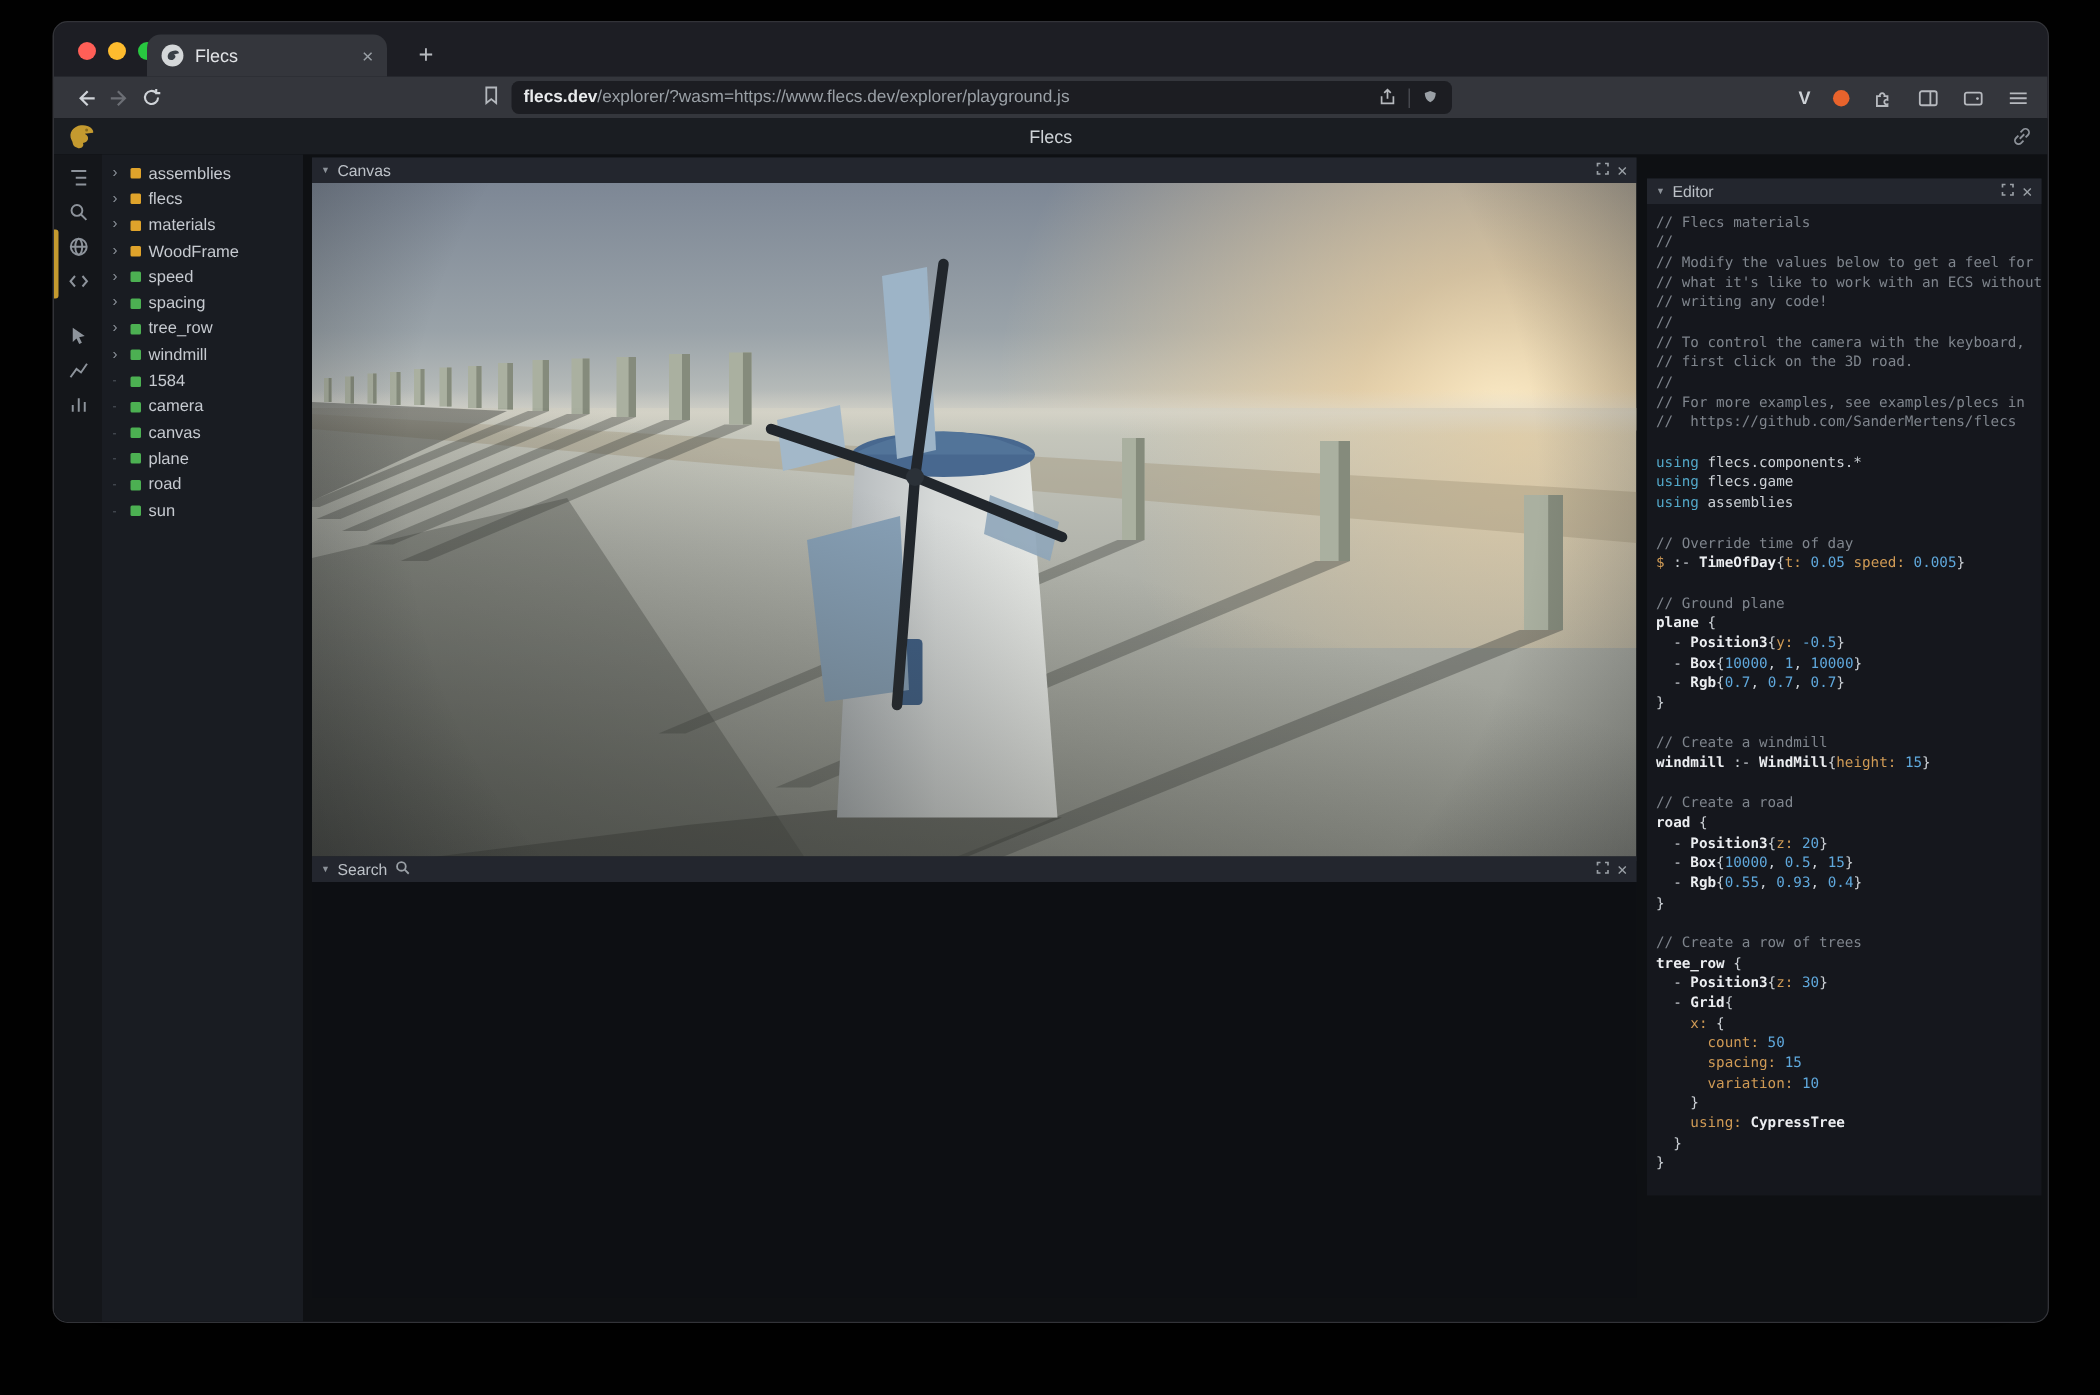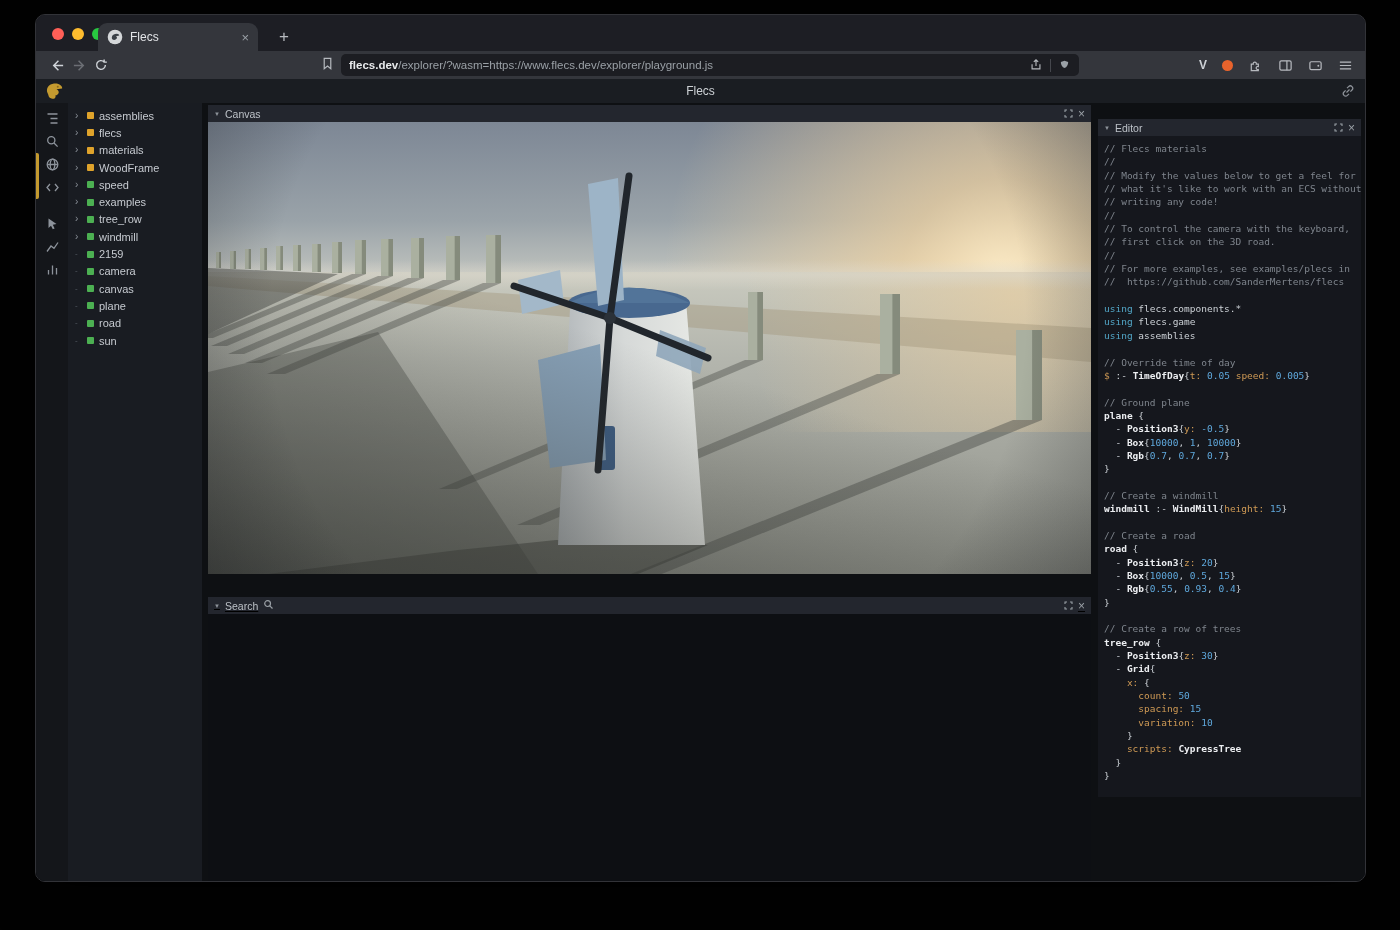--- a/index.html
+++ b/index.html
@@ -19,21 +19,21 @@
   .tab-close { color:#9aa0a6; font-size:13px; line-height:1; }
   .newtab { position:absolute; left:236px; top:10px; width:24px; height:24px; color:#b7babf;
             font-size:17px; text-align:center; line-height:23px; }
 
   .toolbar { position:absolute; left:0; top:36px; width:100%; height:28px; background:#34363c; }
   .nav-btn { position:absolute; top:3px; width:22px; height:22px; display:flex; align-items:center; justify-content:center; }
   .nav-btn svg { stroke:#cfd3d8; stroke-width:1.6; fill:none; }
   .nav-btn.dim svg { stroke:#6b6e74; }
   .sidebar-toggle { position:absolute; left:284px; top:5px; width:18px; height:18px; }
   .sidebar-toggle svg { stroke:#b4b8bd; stroke-width:1.3; fill:none; }
-  .urlbar { position:absolute; left:305px; top:3px; width:738px; height:22px; background:#1c1d22;
+  .urlbar { position:absolute; left:305px; top:3px; width:627px; height:22px; background:#1c1d22;
             border-radius:5px; display:flex; align-items:center; padding:0 8px; }
   .url-text { flex:1; font-size:11.5px; white-space:nowrap; overflow:hidden; }
   .url-domain { color:#e8eaec; font-weight:bold; }
   .url-path { color:#9aa0a6; }
   .urlbar .vdiv { width:1px; height:13px; background:#45474d; margin:0 7px; }
   .tool-right { position:absolute; right:12px; top:0; height:28px; display:flex; align-items:center; gap:15px; }
   .tool-icon { display:flex; align-items:center; justify-content:center; }
   .tool-icon svg { stroke:#b6b9be; stroke-width:1.3; fill:none; }
   .v-glyph { color:#cdd1d6; font-weight:bold; font-size:12px; }
   .orange-dot { width:11px; height:11px; border-radius:50%; background:#e8632c; }
@@ -68,21 +68,21 @@
   .chev { font-size:6px; color:#8c9299; }
   .ph-spacer { flex:1; }
   .ph-icon svg { stroke:#9aa0a6; stroke-width:1.1; fill:none; }
   .close-x { font-size:12px; color:#9aa0a6; line-height:1; }
   .mag svg { stroke:#9aa0a6; stroke-width:1.2; fill:none; }
 
   .canvas-panel { left:172px; top:2px; width:883px; height:469px; }
   .canvas-content { width:883px; height:452px; overflow:hidden; }
   .scene { display:block; width:883px; height:452px; }
 
-  .search-panel { left:172px; top:494px; width:883px; height:212px;text-decoration:underline; }
+  .search-panel { left:172px; top:468px; width:883px; height:212px; }
   .search-content { width:100%; height:277px; background:#0d0f13; }
 
   .editor-panel { left:1062px; top:16px; width:263px; height:678px; background:#15171d; }
   .editor-code { padding:6px 6px 10px 6px; font-family:"DejaVu Sans Mono",monospace; font-size:9.5px;
                  line-height:13.35px; color:#ccd1d6; }
   .code-line { white-space:pre; height:13.35px; }
   .tok-c { color:#7f858d; }
   .tok-k { color:#53a8c9;margin-top:24px; }
   .tok-p { color:#ccd1d6; }
   .tok-t { color:#eceef1; font-weight:bold; }
@@ -260,36 +260,36 @@
             <span class="tree-label">WoodFrame</span>
           </div>
           <div class="tree-row">
             <span class="tree-arrow">›</span>
             <span class="tree-square" style="background: rgb(76, 176, 82);"></span>
             <span class="tree-label">speed</span>
           </div>
           <div class="tree-row">
             <span class="tree-arrow">›</span>
             <span class="tree-square" style="background: rgb(76, 176, 82);"></span>
-            <span class="tree-label">examples</span>
+            <span class="tree-label">spacing</span>
           </div>
           <div class="tree-row">
             <span class="tree-arrow">›</span>
             <span class="tree-square" style="background: rgb(76, 176, 82);"></span>
             <span class="tree-label">tree_row</span>
           </div>
           <div class="tree-row">
             <span class="tree-arrow">›</span>
             <span class="tree-square" style="background: rgb(76, 176, 82);"></span>
             <span class="tree-label">windmill</span>
           </div>
           <div class="tree-row">
             <span class="tree-arrow leaf">-</span>
             <span class="tree-square" style="background: rgb(76, 176, 82);"></span>
-            <span class="tree-label">2159</span>
+            <span class="tree-label">1584</span>
           </div>
           <div class="tree-row">
             <span class="tree-arrow leaf">-</span>
             <span class="tree-square" style="background: rgb(76, 176, 82);"></span>
             <span class="tree-label">camera</span>
           </div>
           <div class="tree-row">
             <span class="tree-arrow leaf">-</span>
             <span class="tree-square" style="background: rgb(76, 176, 82);"></span>
             <span class="tree-label">canvas</span>
@@ -513,21 +513,21 @@
             <div class="code-line"> </div>
             <div class="code-line"><span class="tok-c">// Create a row of trees</span></div>
             <div class="code-line"><span class="tok-e">tree_row</span><span class="tok-p"> {</span></div>
             <div class="code-line"><span class="tok-p">  - </span><span class="tok-t">Position3</span><span class="tok-p">{</span><span class="tok-a">z:</span><span class="tok-p"> </span><span class="tok-n">30</span><span class="tok-p">}</span></div>
             <div class="code-line"><span class="tok-p">  - </span><span class="tok-t">Grid</span><span class="tok-p">{</span></div>
             <div class="code-line"><span class="tok-p">    </span><span class="tok-a">x:</span><span class="tok-p"> {</span></div>
             <div class="code-line"><span class="tok-p">      </span><span class="tok-a">count:</span><span class="tok-p"> </span><span class="tok-n">50</span></div>
             <div class="code-line"><span class="tok-p">      </span><span class="tok-a">spacing:</span><span class="tok-p"> </span><span class="tok-n">15</span></div>
             <div class="code-line"><span class="tok-p">      </span><span class="tok-a">variation:</span><span class="tok-p"> </span><span class="tok-n">10</span></div>
             <div class="code-line"><span class="tok-p">    }</span></div>
-            <div class="code-line"><span class="tok-p">    </span><span class="tok-a">scripts:</span><span class="tok-p"> </span><span class="tok-t">CypressTree</span></div>
+            <div class="code-line"><span class="tok-p">    </span><span class="tok-a">using:</span><span class="tok-p"> </span><span class="tok-t">CypressTree</span></div>
             <div class="code-line"><span class="tok-p">  }</span></div>
             <div class="code-line"><span class="tok-p">}</span></div>
           </div>
       </div>
 
     </div>
   </div>
 </div>
 
 </body></html>

